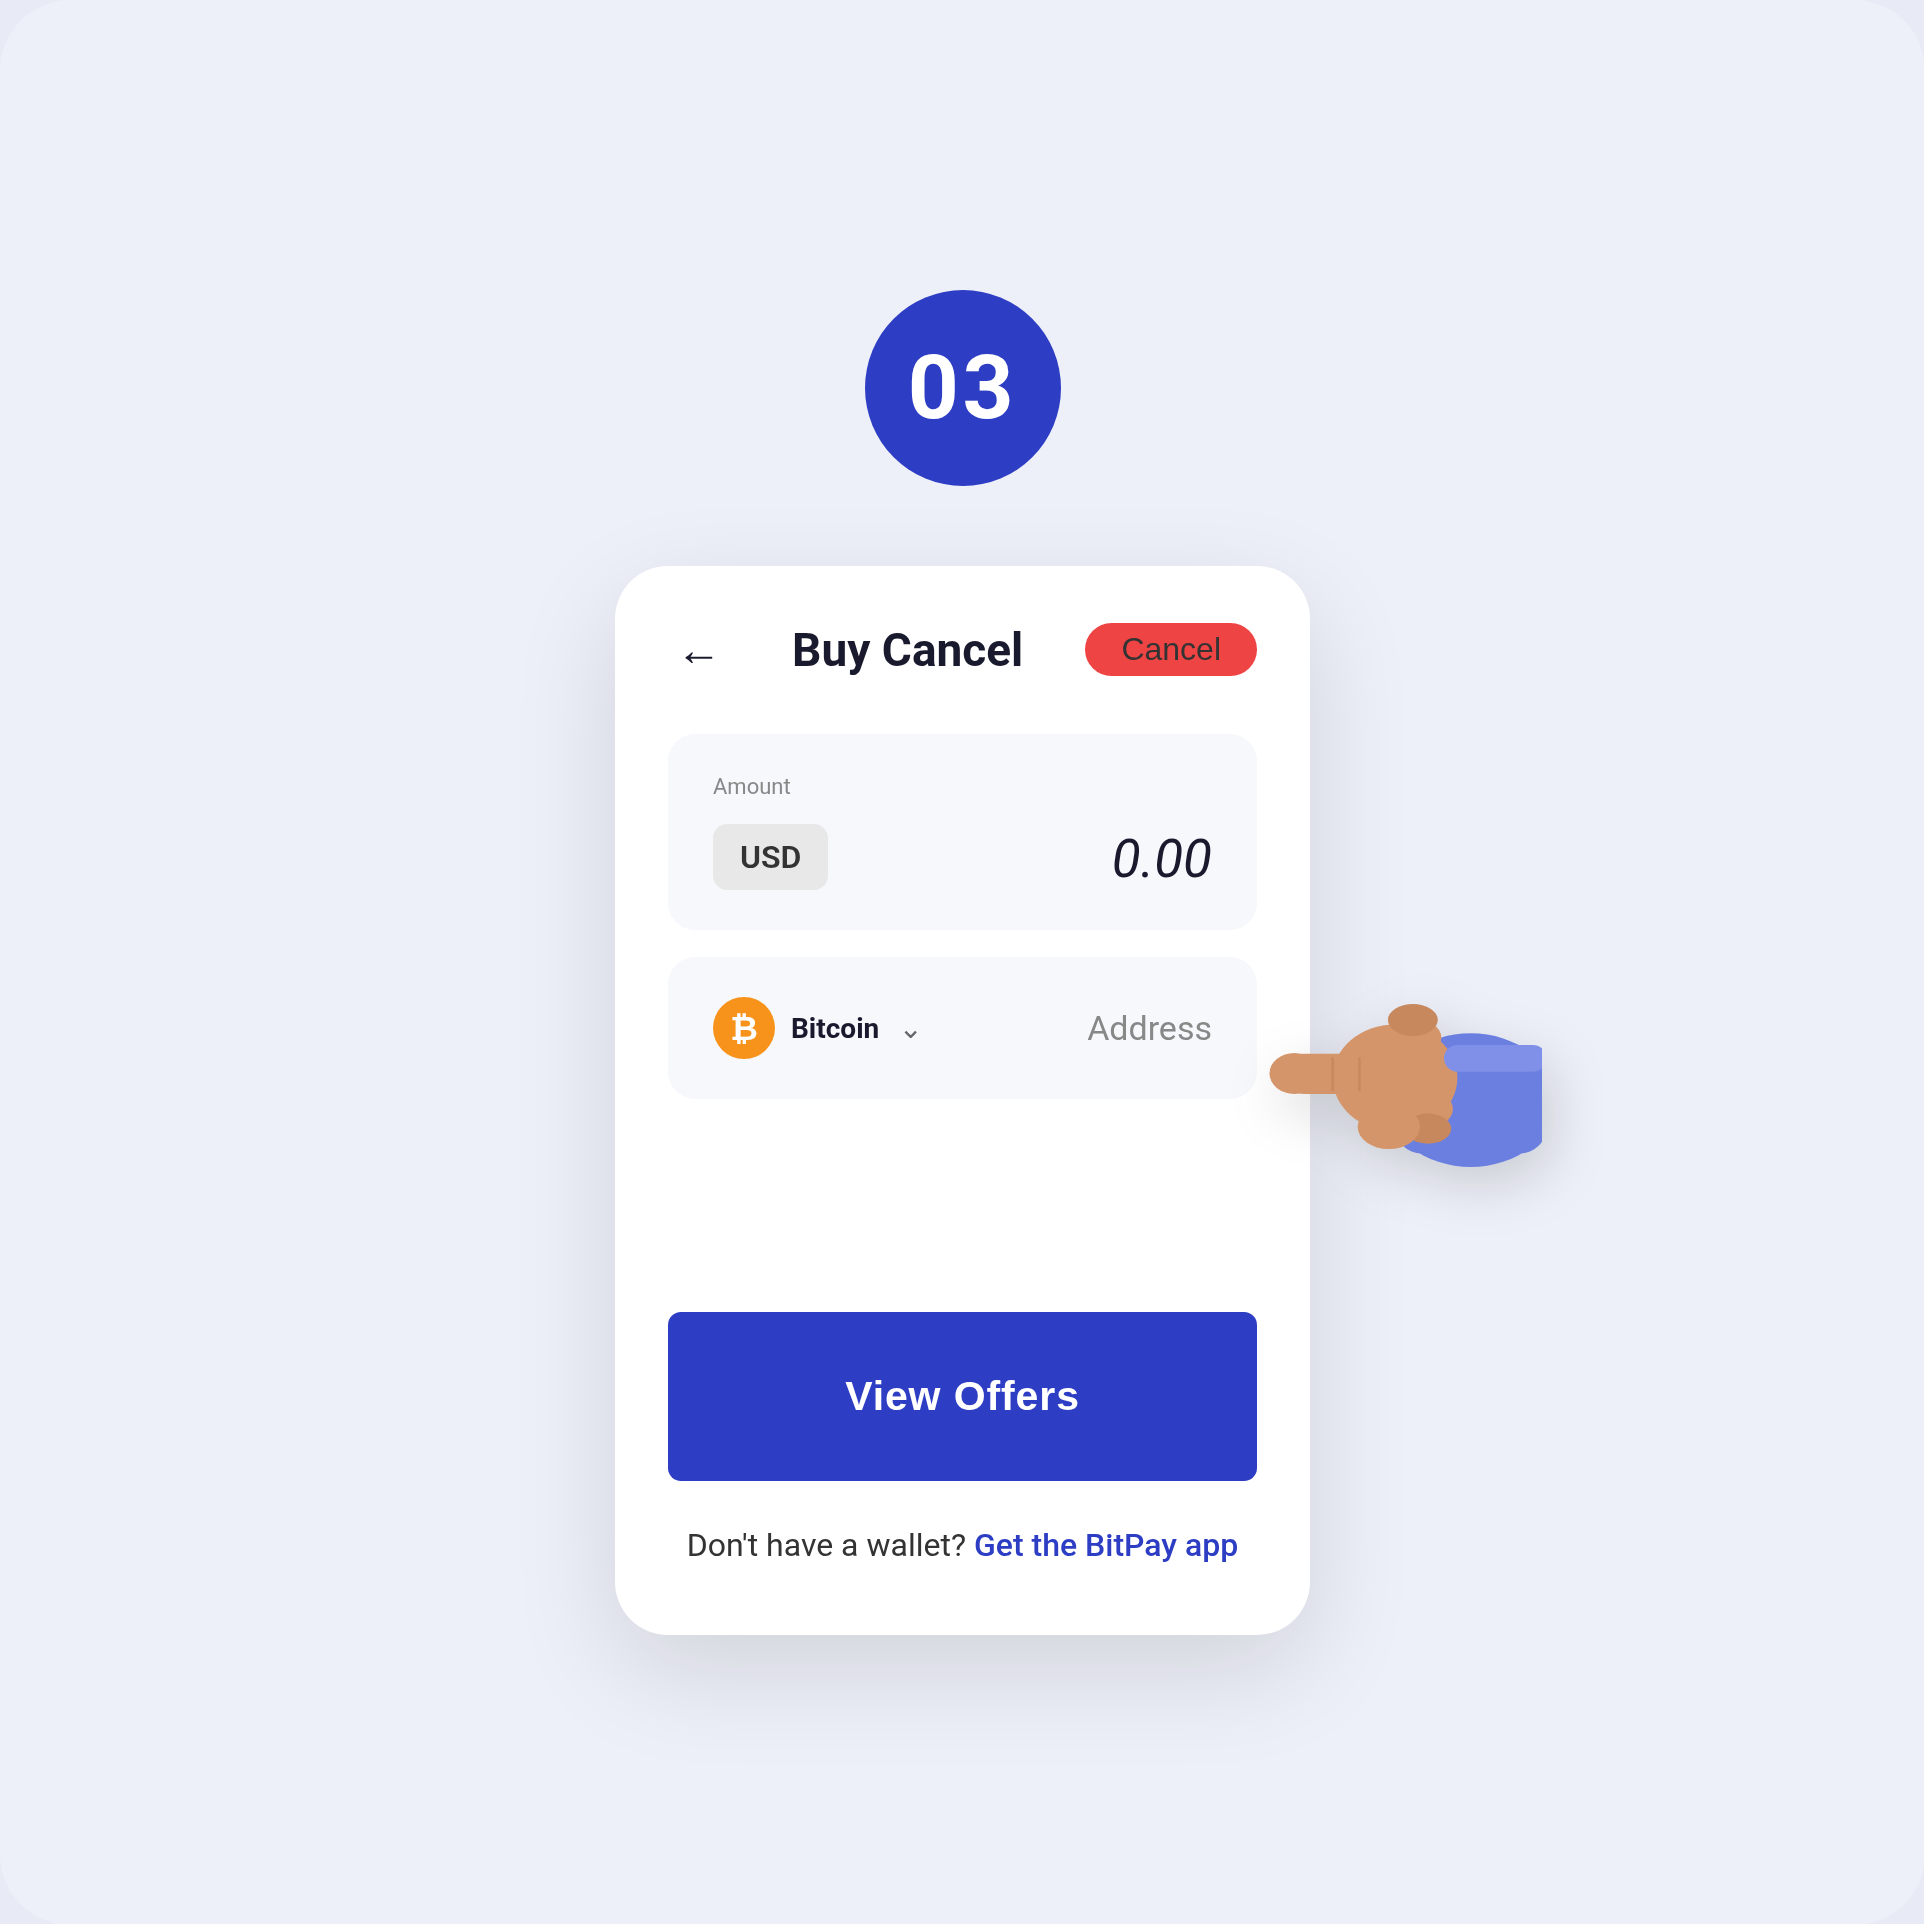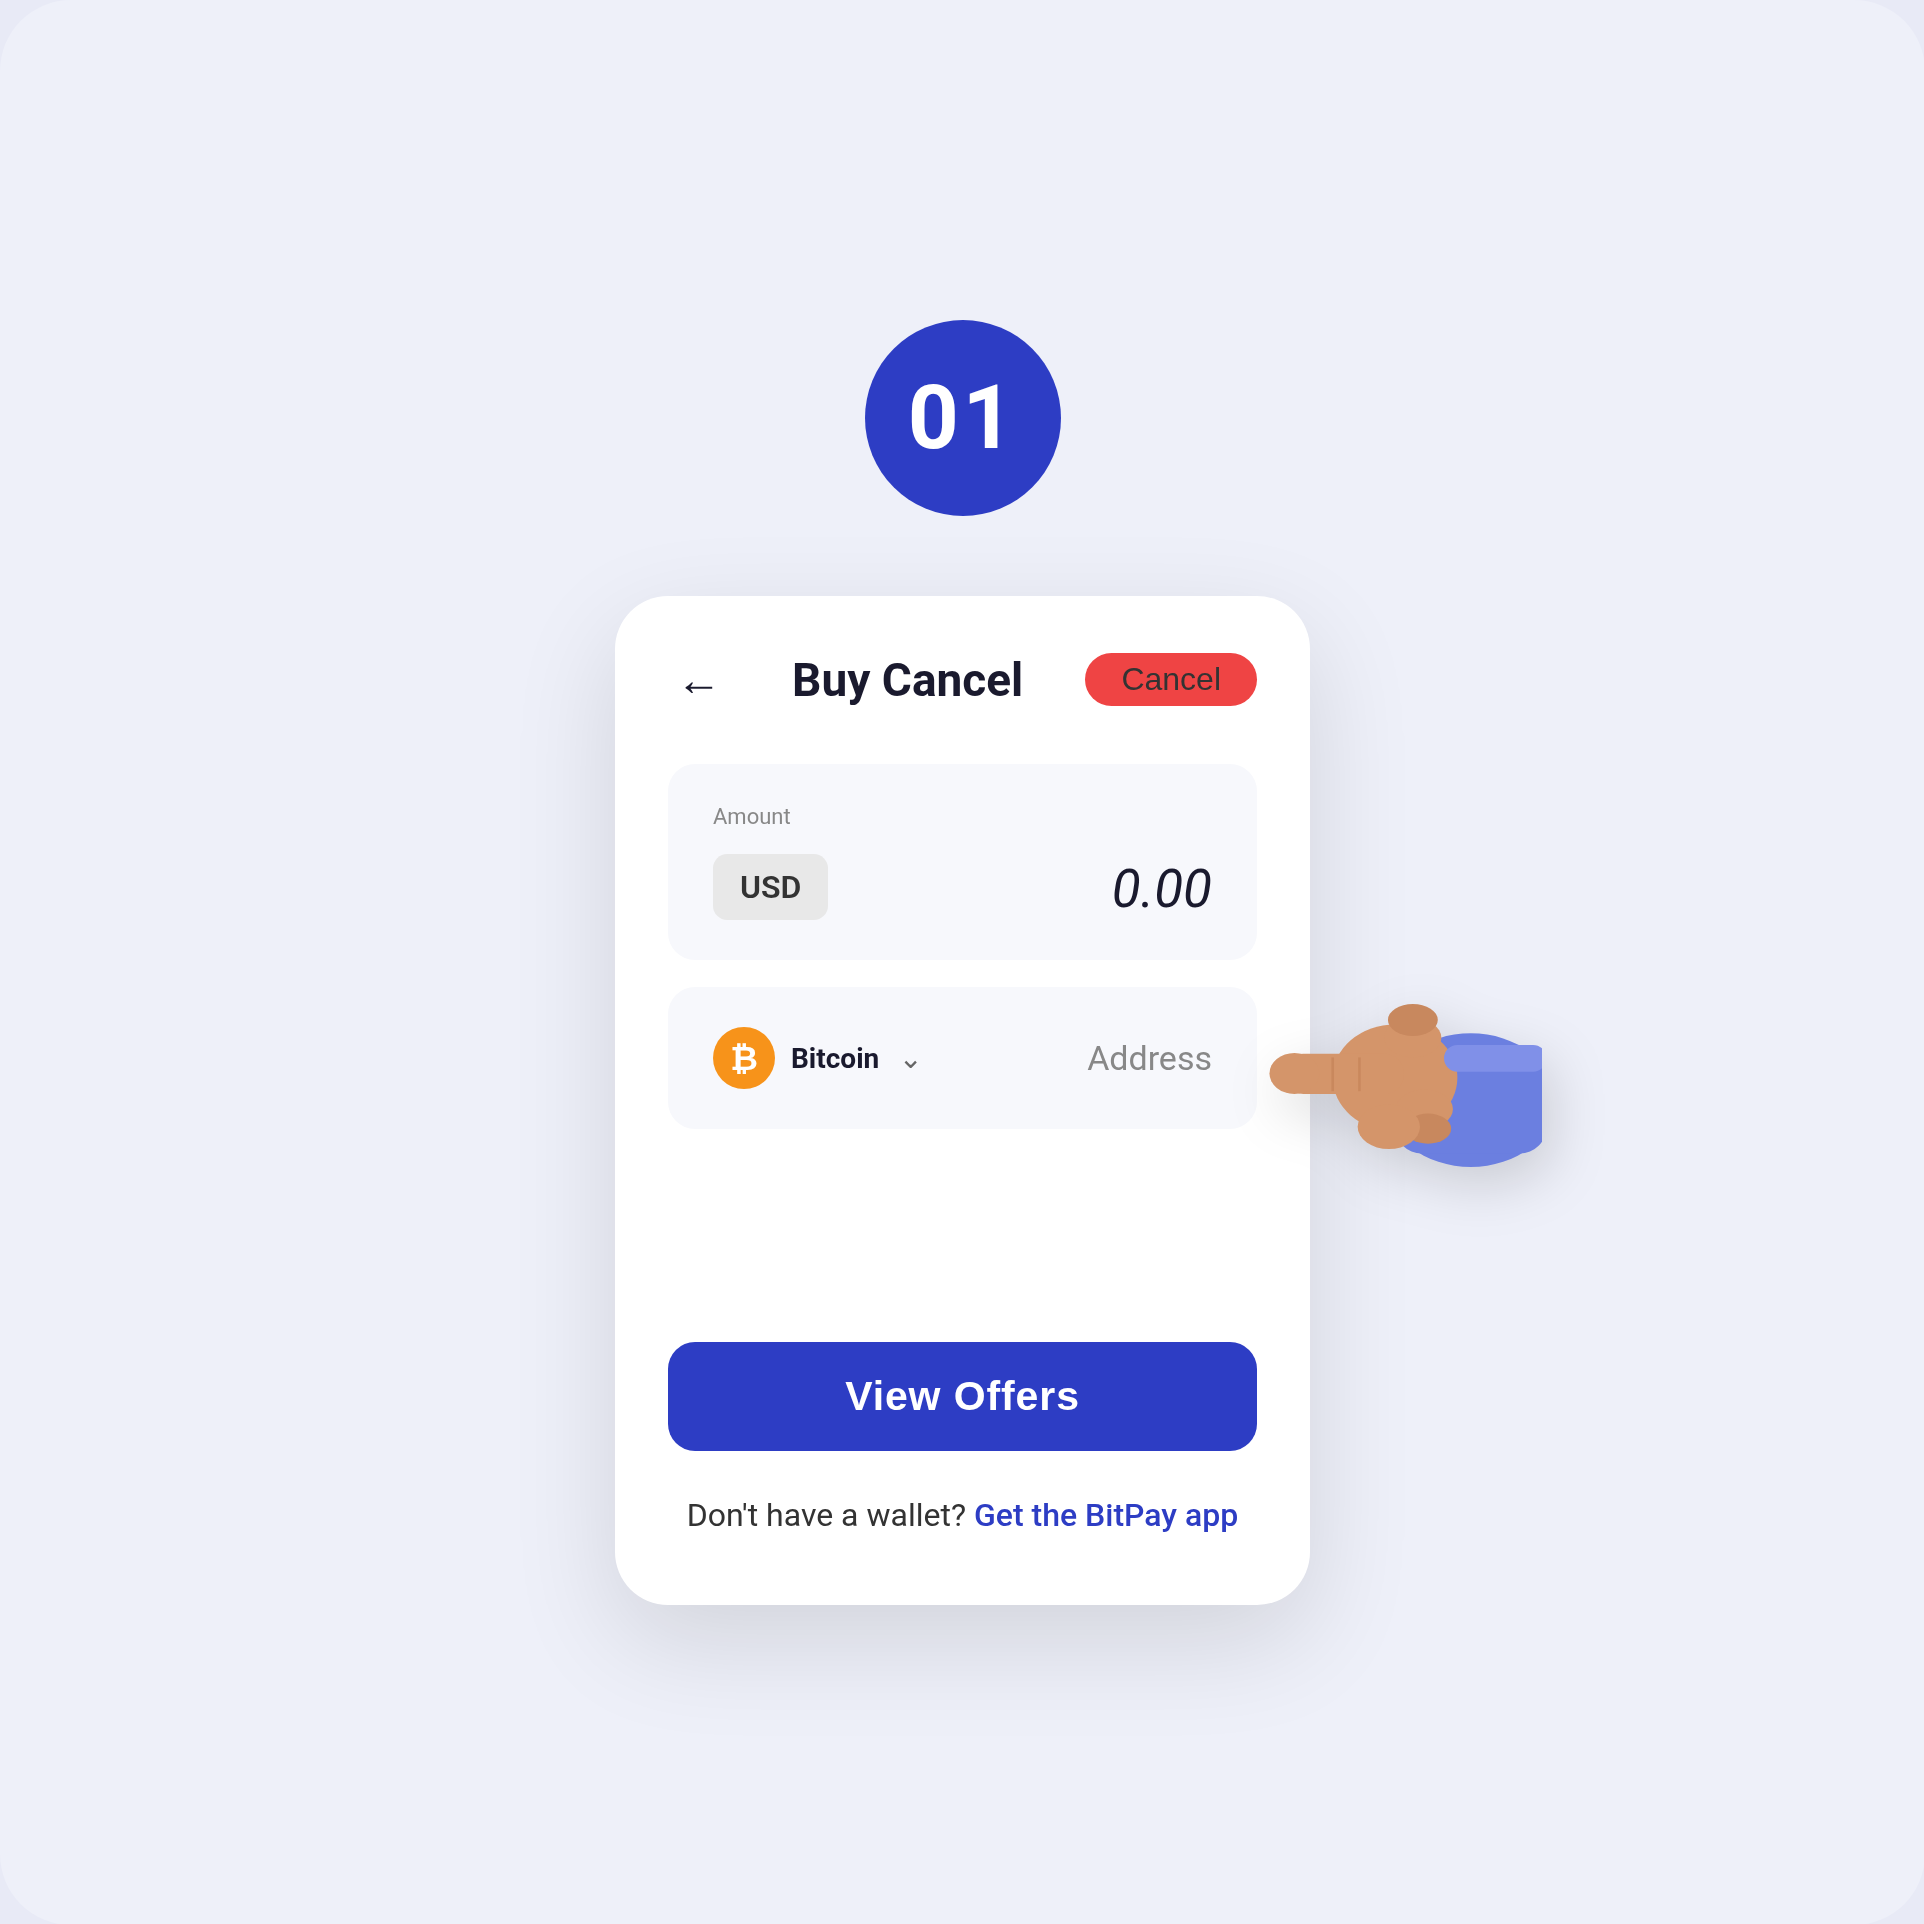--- a/index.html
+++ b/index.html
@@ -202,22 +202,22 @@
     .spacer {
       height: 160px;
     }
 
     
     .view-offers-btn {
       width: 100%;
       background: #2d3dc4;
       color: white;
       border: none;
-      border-radius: 27px;
-      padding: 31px;
+      border-radius: 13px;
+      padding: 61px;
       font-size: 41px;
       font-weight: 600;
       cursor: pointer;
       margin-bottom: 45px;
       letter-spacing: 0.9px;
     }
 
     
     .footer-text {
       text-align: center;
@@ -242,21 +242,21 @@
       line-height: 1;
       filter: drop-shadow(9px 18px 27px rgba(0,0,0,0.15));
     }
   </style>
 </head>
 <body>
 
 <div class="page-wrapper">
 
   <div class="step-badge">
-    <span class="step-badge-text">01</span>
+    <span class="step-badge-text">03</span>
   </div>
 
   <div class="phone-container">
 
     <div class="hand-illustration">
       
       <svg width="285" height="250" viewBox="0 0 320 280" xmlns="http://www.w3.org/2000/svg">
 
         <ellipse cx="240" cy="190" rx="95" ry="75" fill="#6b7fe0"></ellipse>
         <rect x="155" y="130" width="170" height="120" rx="30" fill="#6b7fe0"></rect>

